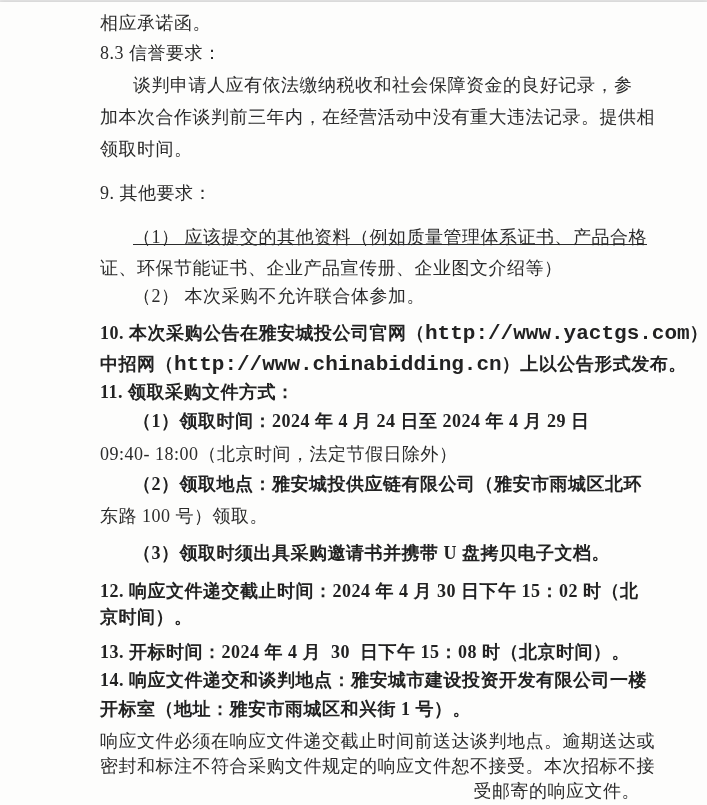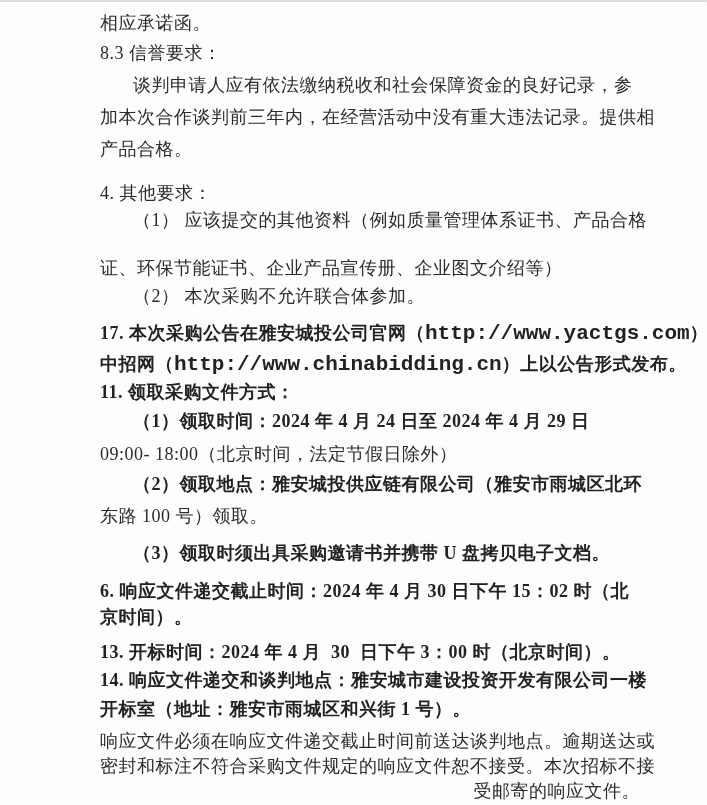--- a/index.html
+++ b/index.html
@@ -41,35 +41,35 @@
 </style>
 </head>
 <body>
 
 <div class="page">
   <div id="doc">
       <div class="doc-line" style="top: 10px;"><span class="">相应承诺函。</span></div>
       <div class="doc-line" style="top: 40px;"><span class="">8.3 信誉要求：</span></div>
       <div class="doc-line indent" style="top: 72px;"><span class="">谈判申请人应有依法缴纳税收和社会保障资金的良好记录，参</span></div>
       <div class="doc-line" style="top: 104px;"><span class="">加本次合作谈判前三年内，在经营活动中没有重大违法记录。提供相</span></div>
-      <div class="doc-line" style="top: 136px;"><span class="">产品合格。</span></div>
-      <div class="doc-line" style="top: 180px;"><span class="">4. 其他要求：</span></div>
-      <div class="doc-line indent" style="top: 207px;"><span class="">（1） 应该提交的其他资料（例如质量管理体系证书、产品合格</span></div>
+      <div class="doc-line" style="top: 136px;"><span class="">领取时间。</span></div>
+      <div class="doc-line" style="top: 180px;"><span class="">9. 其他要求：</span></div>
+      <div class="doc-line indent" style="top: 224px; text-decoration: underline;"><span class="">（1） 应该提交的其他资料（例如质量管理体系证书、产品合格</span></div>
       <div class="doc-line" style="top: 255px;"><span class="">证、环保节能证书、企业产品宣传册、企业图文介绍等）</span></div>
       <div class="doc-line indent" style="top: 283px;"><span class="">（2） 本次采购不允许联合体参加。</span></div>
-      <div class="doc-line bold" style="top: 320px;"><span class="">17. 本次采购公告在雅安城投公司官网（</span><span class="seg-mono">http://www.yactgs.com</span><span class="">）及</span></div>
+      <div class="doc-line bold" style="top: 320px;"><span class="">10. 本次采购公告在雅安城投公司官网（</span><span class="seg-mono">http://www.yactgs.com</span><span class="">）及</span></div>
       <div class="doc-line bold" style="top: 351px;"><span class="">中招网（</span><span class="seg-mono">http://www.chinabidding.cn</span><span class="">）上以公告形式发布。</span></div>
       <div class="doc-line bold" style="top: 379px;"><span class="">11. 领取采购文件方式：</span></div>
       <div class="doc-line bold indent" style="top: 408px;"><span class="">（1）领取时间：</span><span class="seg-u ">2024 </span><span class="">年</span><span class="seg-u "> 4 </span><span class="">月</span><span class="seg-u "> 24 </span><span class="">日至 </span><span class="seg-u ">2024 </span><span class="">年</span><span class="seg-u "> 4 </span><span class="">月</span><span class="seg-u "> 29 </span><span class="">日</span></div>
-      <div class="doc-line" style="top: 441px;"><span class="">09:00- 18:00（北京时间，法定节假日除外）</span></div>
+      <div class="doc-line" style="top: 441px;"><span class="">09:40- 18:00（北京时间，法定节假日除外）</span></div>
       <div class="doc-line bold indent" style="top: 471px;"><span class="">（2）领取地点：雅安城投供应链有限公司（雅安市雨城区北环</span></div>
       <div class="doc-line" style="top: 503px;"><span class="">东路 100 号）领取。</span></div>
       <div class="doc-line bold indent" style="top: 540px;"><span class="">（3）领取时须出具采购邀请书并携带 U 盘拷贝电子文档。</span></div>
-      <div class="doc-line bold" style="top: 578px;"><span class="">6. 响应文件递交截止时间：</span><span class="seg-u ">2024 </span><span class="">年</span><span class="seg-u "> 4 </span><span class="">月</span><span class="seg-u "> 30 </span><span class="">日下午 </span><span class="seg-u ">15：02 时</span><span class="">（北</span></div>
+      <div class="doc-line bold" style="top: 578px;"><span class="">12. 响应文件递交截止时间：</span><span class="seg-u ">2024 </span><span class="">年</span><span class="seg-u "> 4 </span><span class="">月</span><span class="seg-u "> 30 </span><span class="">日下午 </span><span class="seg-u ">15：02 时</span><span class="">（北</span></div>
       <div class="doc-line bold" style="top: 604px;"><span class="">京时间）。</span></div>
-      <div class="doc-line bold" style="top: 639px;"><span class="">13. 开标时间：</span><span class="seg-u ">2024 </span><span class="">年</span><span class="seg-u "> 4 </span><span class="">月</span><span class="seg-u ">  30  </span><span class="">日下午 </span><span class="seg-u ">3：00 </span><span class="">时（北京时间）。</span></div>
+      <div class="doc-line bold" style="top: 639px;"><span class="">13. 开标时间：</span><span class="seg-u ">2024 </span><span class="">年</span><span class="seg-u "> 4 </span><span class="">月</span><span class="seg-u ">  30  </span><span class="">日下午 </span><span class="seg-u ">15：08 </span><span class="">时（北京时间）。</span></div>
       <div class="doc-line bold" style="top: 667px;"><span class="">14. 响应文件递交和谈判地点：雅安城市建设投资开发有限公司一楼</span></div>
       <div class="doc-line bold" style="top: 696px;"><span class="">开标室（地址：雅安市雨城区和兴街 1 号）。</span></div>
       <div class="doc-line" style="top: 728px;"><span class="">响应文件必须在响应文件递交截止时间前送达谈判地点。逾期送达或</span></div>
       <div class="doc-line" style="top: 753px;"><span class="">密封和标注不符合采购文件规定的响应文件恕不接受。本次招标不接</span></div>
       <div class="doc-line" style="top: 778px; text-align: right;"><span class="">受邮寄的响应文件。</span></div>
     </div>
 </div>
 
 </body></html>

